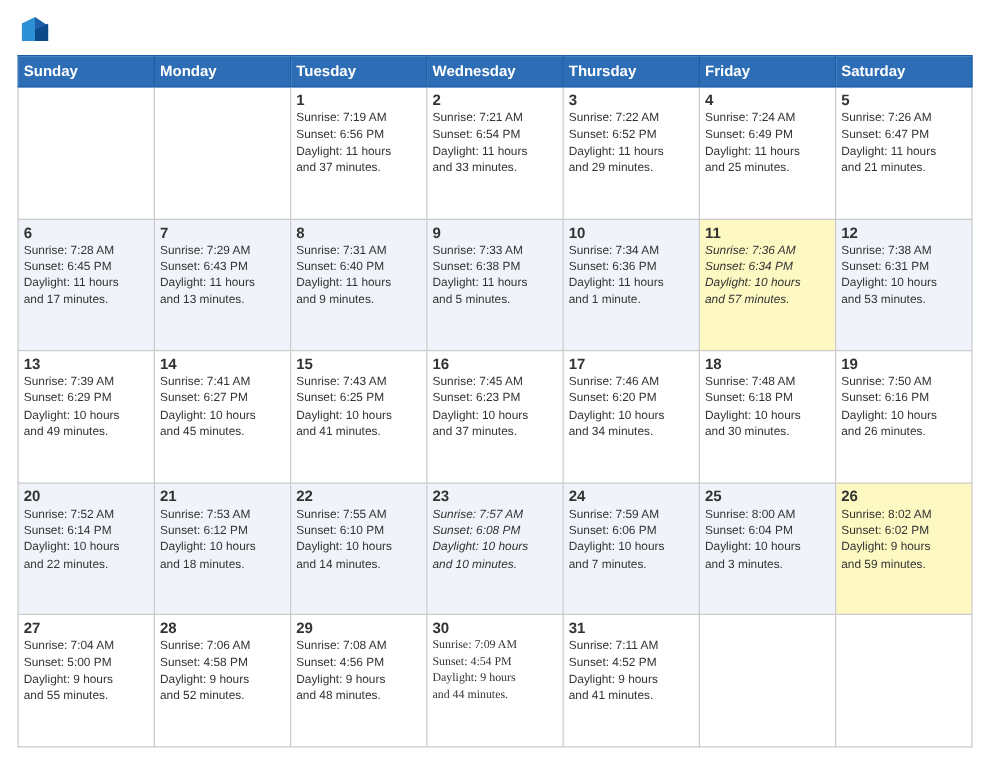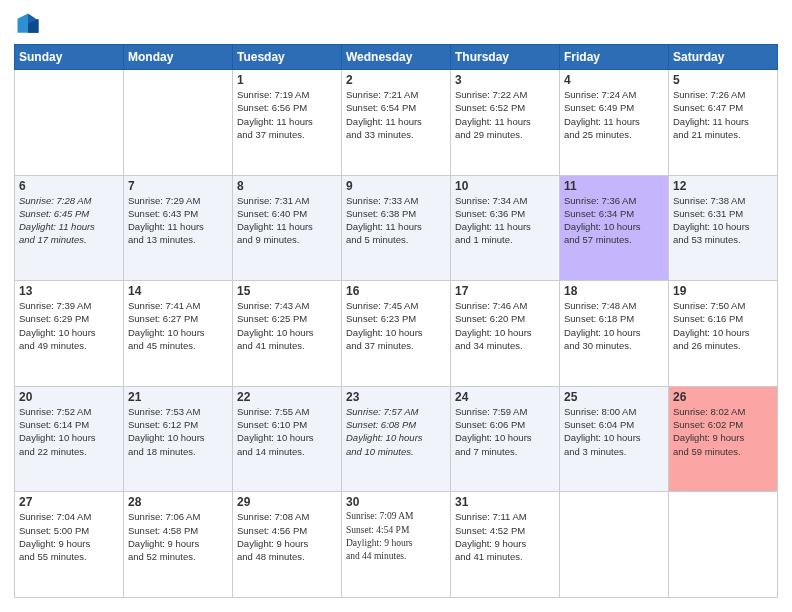--- a/index.html
+++ b/index.html
@@ -167,21 +167,21 @@
             <span class="day-number">5</span>
             <div class="day-info" style="white-space: pre-line;">Sunrise: 7:26 AM
 Sunset: 6:47 PM
 Daylight: 11 hours
 and 21 minutes.</div>
           </td>
         </tr>
         <tr>
           <td style="background: rgb(240, 244, 250);">
             <span class="day-number">6</span>
-            <div class="day-info" style="white-space: pre-line; font-style: italic;">Sunrise: 7:28 AM
+            <div class="day-info" style="white-space: pre-line;">Sunrise: 7:28 AM
 Sunset: 6:45 PM
 Daylight: 11 hours
 and 17 minutes.</div>
           </td>
           <td style="background: rgb(240, 244, 250);">
             <span class="day-number">7</span>
             <div class="day-info" style="white-space: pre-line;">Sunrise: 7:29 AM
 Sunset: 6:43 PM
 Daylight: 11 hours
 and 13 minutes.</div>
@@ -200,23 +200,23 @@
 Daylight: 11 hours
 and 5 minutes.</div>
           </td>
           <td style="background: rgb(240, 244, 250);">
             <span class="day-number">10</span>
             <div class="day-info" style="white-space: pre-line;">Sunrise: 7:34 AM
 Sunset: 6:36 PM
 Daylight: 11 hours
 and 1 minute.</div>
           </td>
-          <td style="background: #c4b5fd;">
+          <td style="background: #fef9c3;">
             <span class="day-number">11</span>
-            <div class="day-info" style="white-space: pre-line;">Sunrise: 7:36 AM
+            <div class="day-info" style="white-space: pre-line; font-style: italic;">Sunrise: 7:36 AM
 Sunset: 6:34 PM
 Daylight: 10 hours
 and 57 minutes.</div>
           </td>
           <td style="background: rgb(240, 244, 250);">
             <span class="day-number">12</span>
             <div class="day-info" style="white-space: pre-line;">Sunrise: 7:38 AM
 Sunset: 6:31 PM
 Daylight: 10 hours
 and 53 minutes.</div>
@@ -309,21 +309,21 @@
 Daylight: 10 hours
 and 7 minutes.</div>
           </td>
           <td style="background: rgb(240, 244, 250);">
             <span class="day-number">25</span>
             <div class="day-info" style="white-space: pre-line;">Sunrise: 8:00 AM
 Sunset: 6:04 PM
 Daylight: 10 hours
 and 3 minutes.</div>
           </td>
-          <td style="background: #fca5a5; margin-left: 17px;">
+          <td style="background: #fef9c3; margin-left: 17px;">
             <span class="day-number">26</span>
             <div class="day-info" style="white-space: pre-line;">Sunrise: 8:02 AM
 Sunset: 6:02 PM
 Daylight: 9 hours
 and 59 minutes.</div>
           </td>
         </tr>
         <tr>
           <td>
             <span class="day-number">27</span>

